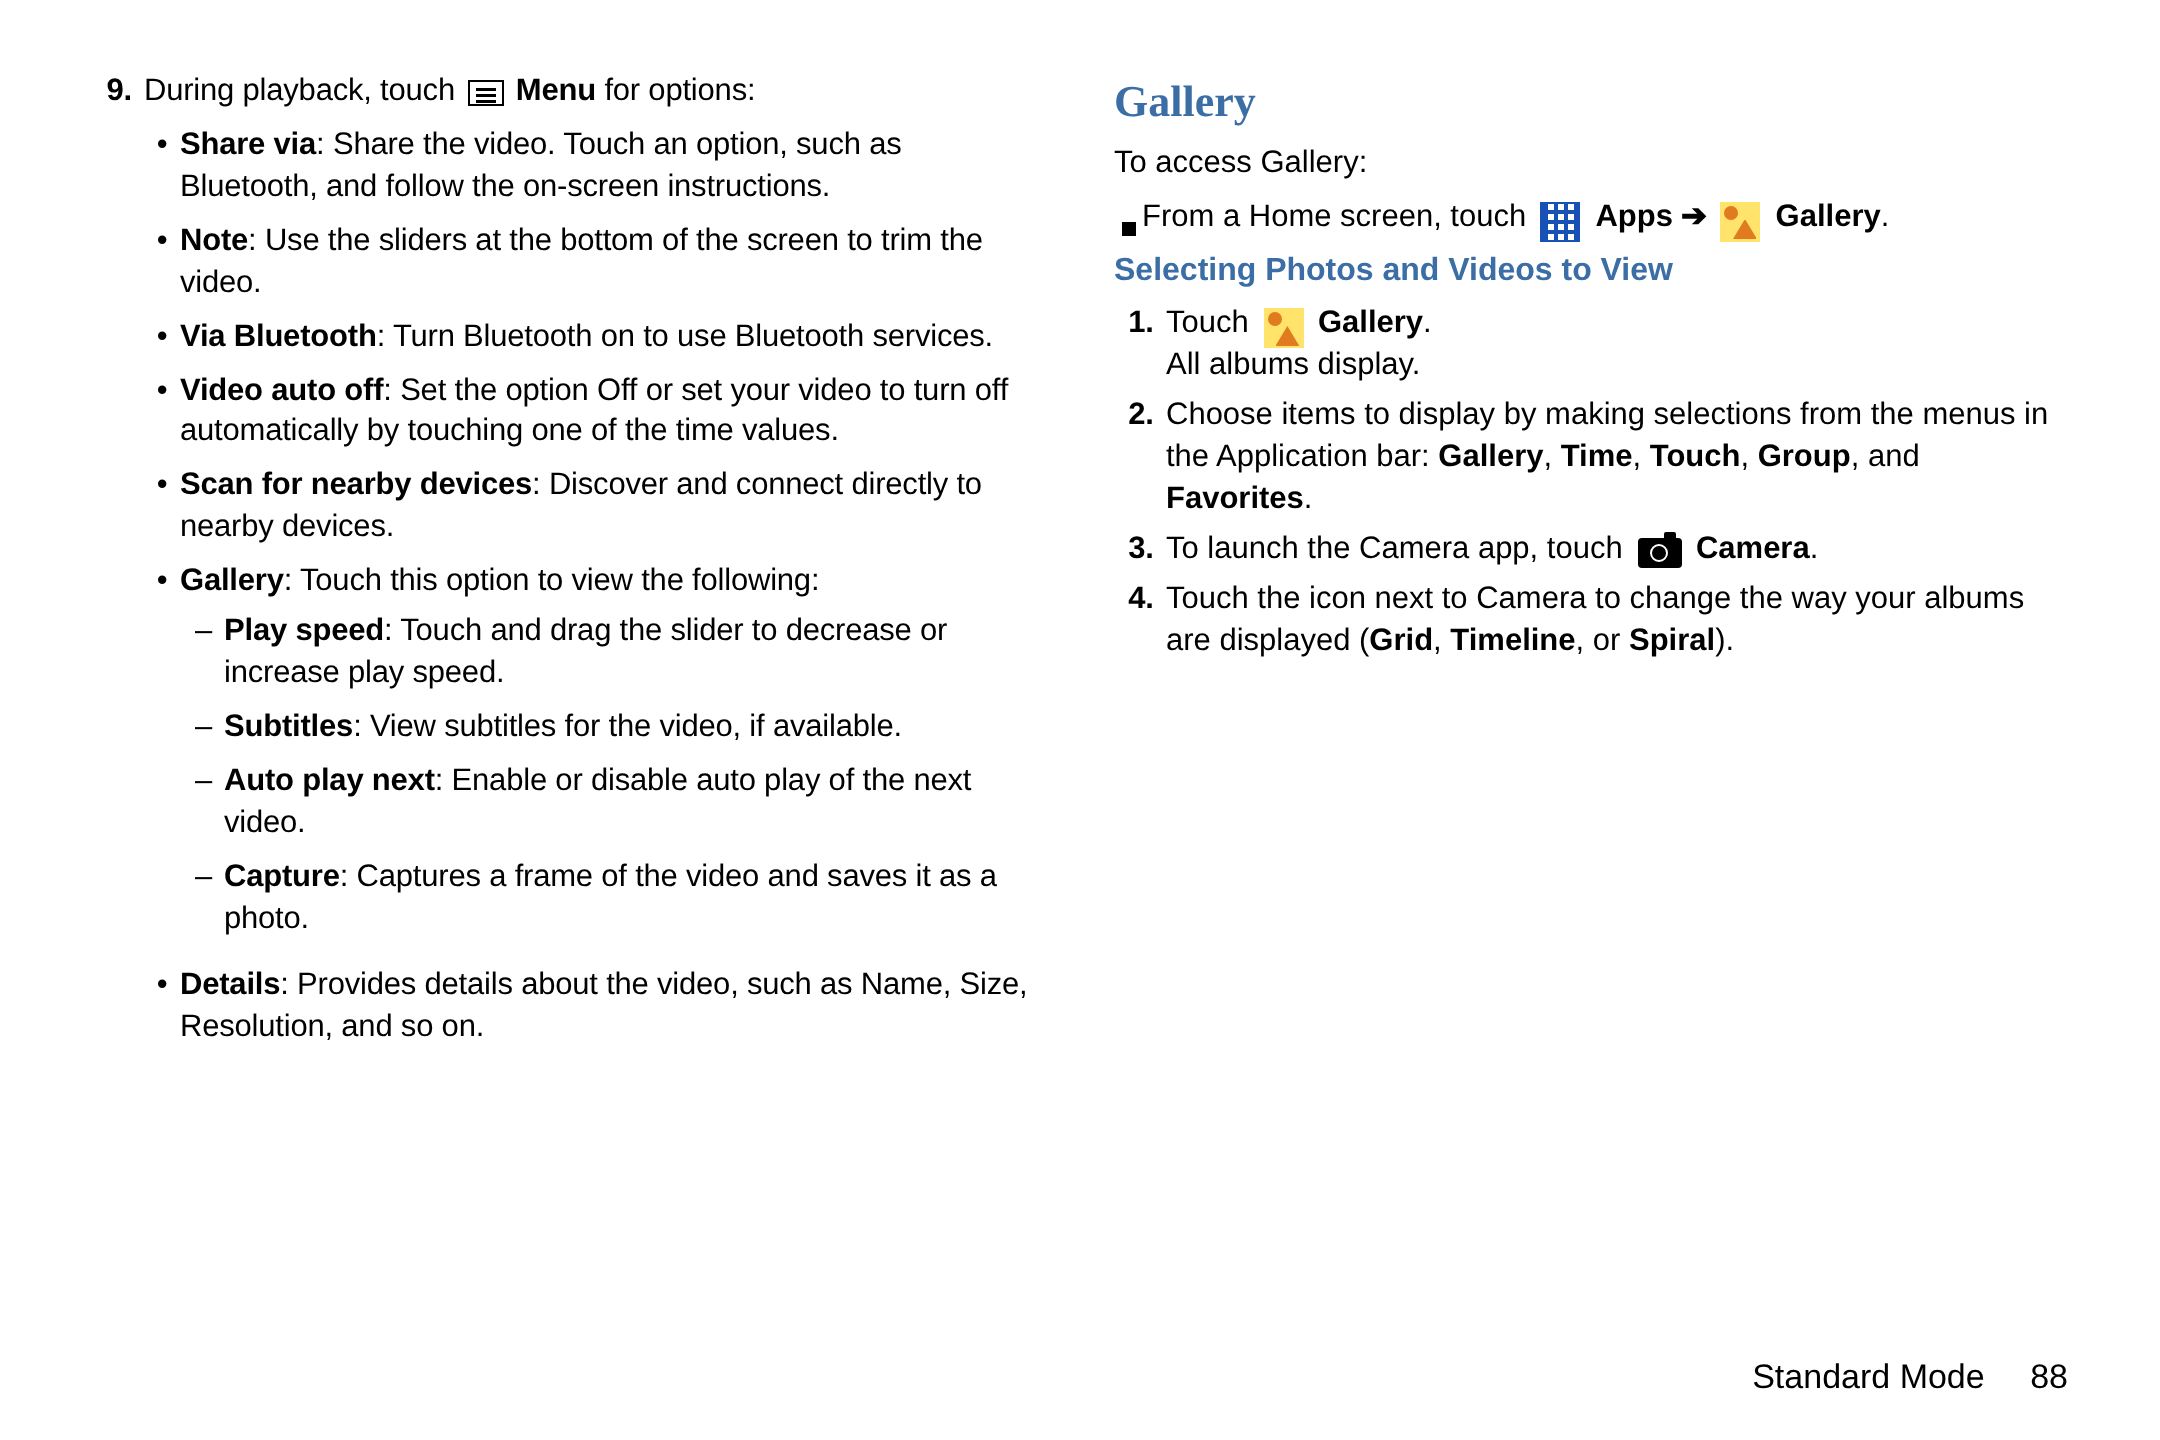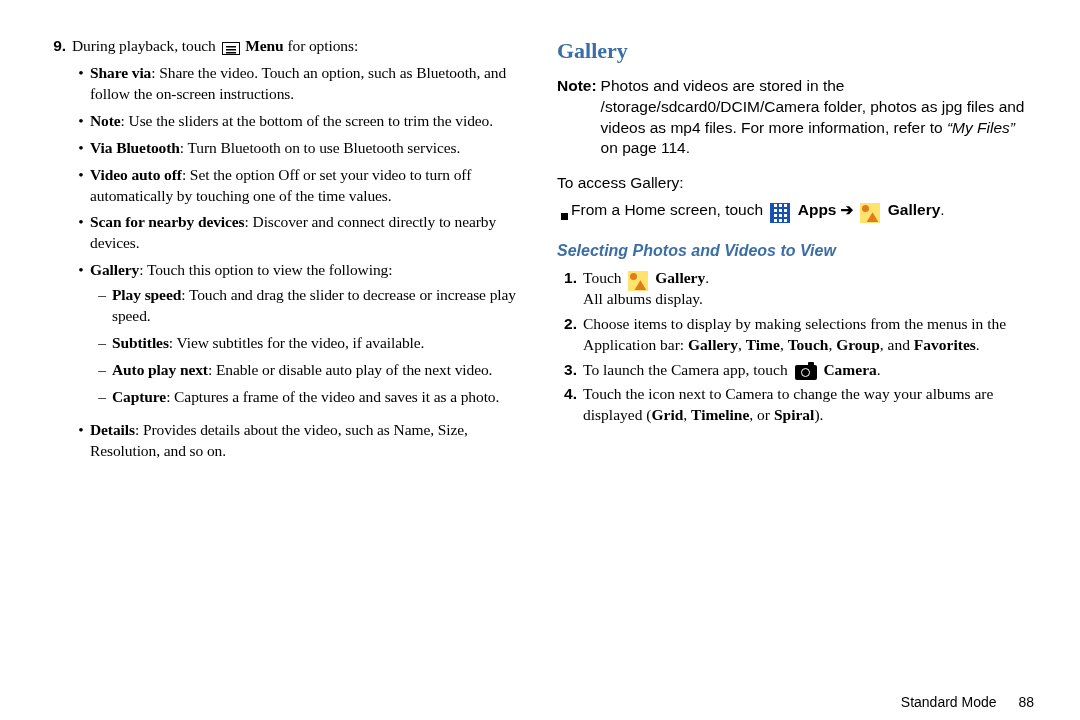--- a/index.html
+++ b/index.html
@@ -13,21 +13,21 @@
     padding: 36px 46px 30px 46px;
     position: relative;
   }
   .cols { display: flex; gap: 34px; }
   .col { flex: 1; }
   .col-left { font-family: "Arial Narrow", Arial, sans-serif; letter-spacing: -0.1px; }
   .col-right { }
 
   .num-item { display: flex; margin-bottom: 4px; }
   .num-item .num { font-weight: bold; width: 26px; flex: none; text-align: right; padding-right: 6px; }
-  .num-item .body { flex: 1; font-family: Liberation Serif, serif; }
+  .num-item .body { flex: 1; }
 
   .bullets { margin-top: 6px; }
   .b-item { display: flex; margin-bottom: 6px; }
   .b-item .dot { flex: none; width: 18px; text-align: center; }
   .b-item .body { flex: 1; }
 
   .dash-list { margin-top: 4px; }
   .d-item { display: flex; margin-bottom: 6px; }
   .d-item .dash { flex: none; width: 22px; text-align: right; padding-right: 6px; }
   .d-item .body { flex: 1; }
@@ -35,24 +35,22 @@
   .h1 {
     font-family: Georgia, 'Times New Roman', serif;
     font-weight: bold;
     color: #3a6ea5;
     font-size: 22px;
     margin-bottom: 6px;
   }
   .h2 {
     font-family: Arial, sans-serif;
     font-weight: bold;
-    font-style: italic;
     color: #3a6ea5;
     font-size: 16px;
-    margin-top: 14px;
     margin-bottom: 6px;
   }
 
   .note-row { display: flex; margin: 10px 0 14px 0; }
   .note-row .nlabel { font-weight: bold; flex: none; padding-right: 4px; }
   .note-row .nbody { flex: 1; }
 
   .ref-italic { font-style: italic; }
 
   .small-sq { flex:none; width:14px; padding-top:5px; text-align:center; }
@@ -113,22 +111,22 @@
     border:1.5px solid #fff;border-radius:50%;box-sizing:border-box;
   }
   .camera-icon::after{
     content:"";position:absolute;right:3px;top:-3px;width:6px;height:3px;background:#000;border-radius:1px 1px 0 0;
   }
   .arrow { font-weight:bold; margin:0 4px; }
 
   .footer {
     position: absolute;
     right: 46px;
-    bottom: 8px;
-    font-size: 14px;
+    bottom: 19px;
+    font-size: 17px;
   }
   .footer .pn { margin-left: 18px; }
 
   b { font-weight: bold; }
 
   .left-more { margin-top: 8px; font-family: Arial, sans-serif; letter-spacing:0; }
   .right-intro { margin-bottom: 8px; }
   .access-line { margin: 6px 0 6px 0; }
   .from-line { display:flex; }
 </style>
@@ -193,26 +191,20 @@
               <div class="body"><b>Details</b><span>: Provides details about the video, such as Name, Size, Resolution, and so on.</span></div>
             </div>
         </div>
       </div>
     </div>
   </div>
 
   <div class="col col-right">
     <div class="h1">Gallery</div>
 
-    <div class="note-row">
-      <div class="nlabel">Note:</div>
-      <div class="nbody">
-        <span>Photos and videos are stored in the /storage/sdcard0/DCIM/Camera folder, photos as jpg files and videos as mp4 files. For more information, refer to </span><span class="ref-italic">“My Files”</span><span> on page 114.</span>
-      </div>
-    </div>
 
     <div class="access-line">To access Gallery:</div>
 
     <div class="from-line">
       <div class="small-sq"><span class="sq"></span></div>
       <div style="flex:1">
         <span>From a Home screen, touch </span><span class="icon-box apps-icon">
             <i></i>
             <i></i>
             <i></i>

